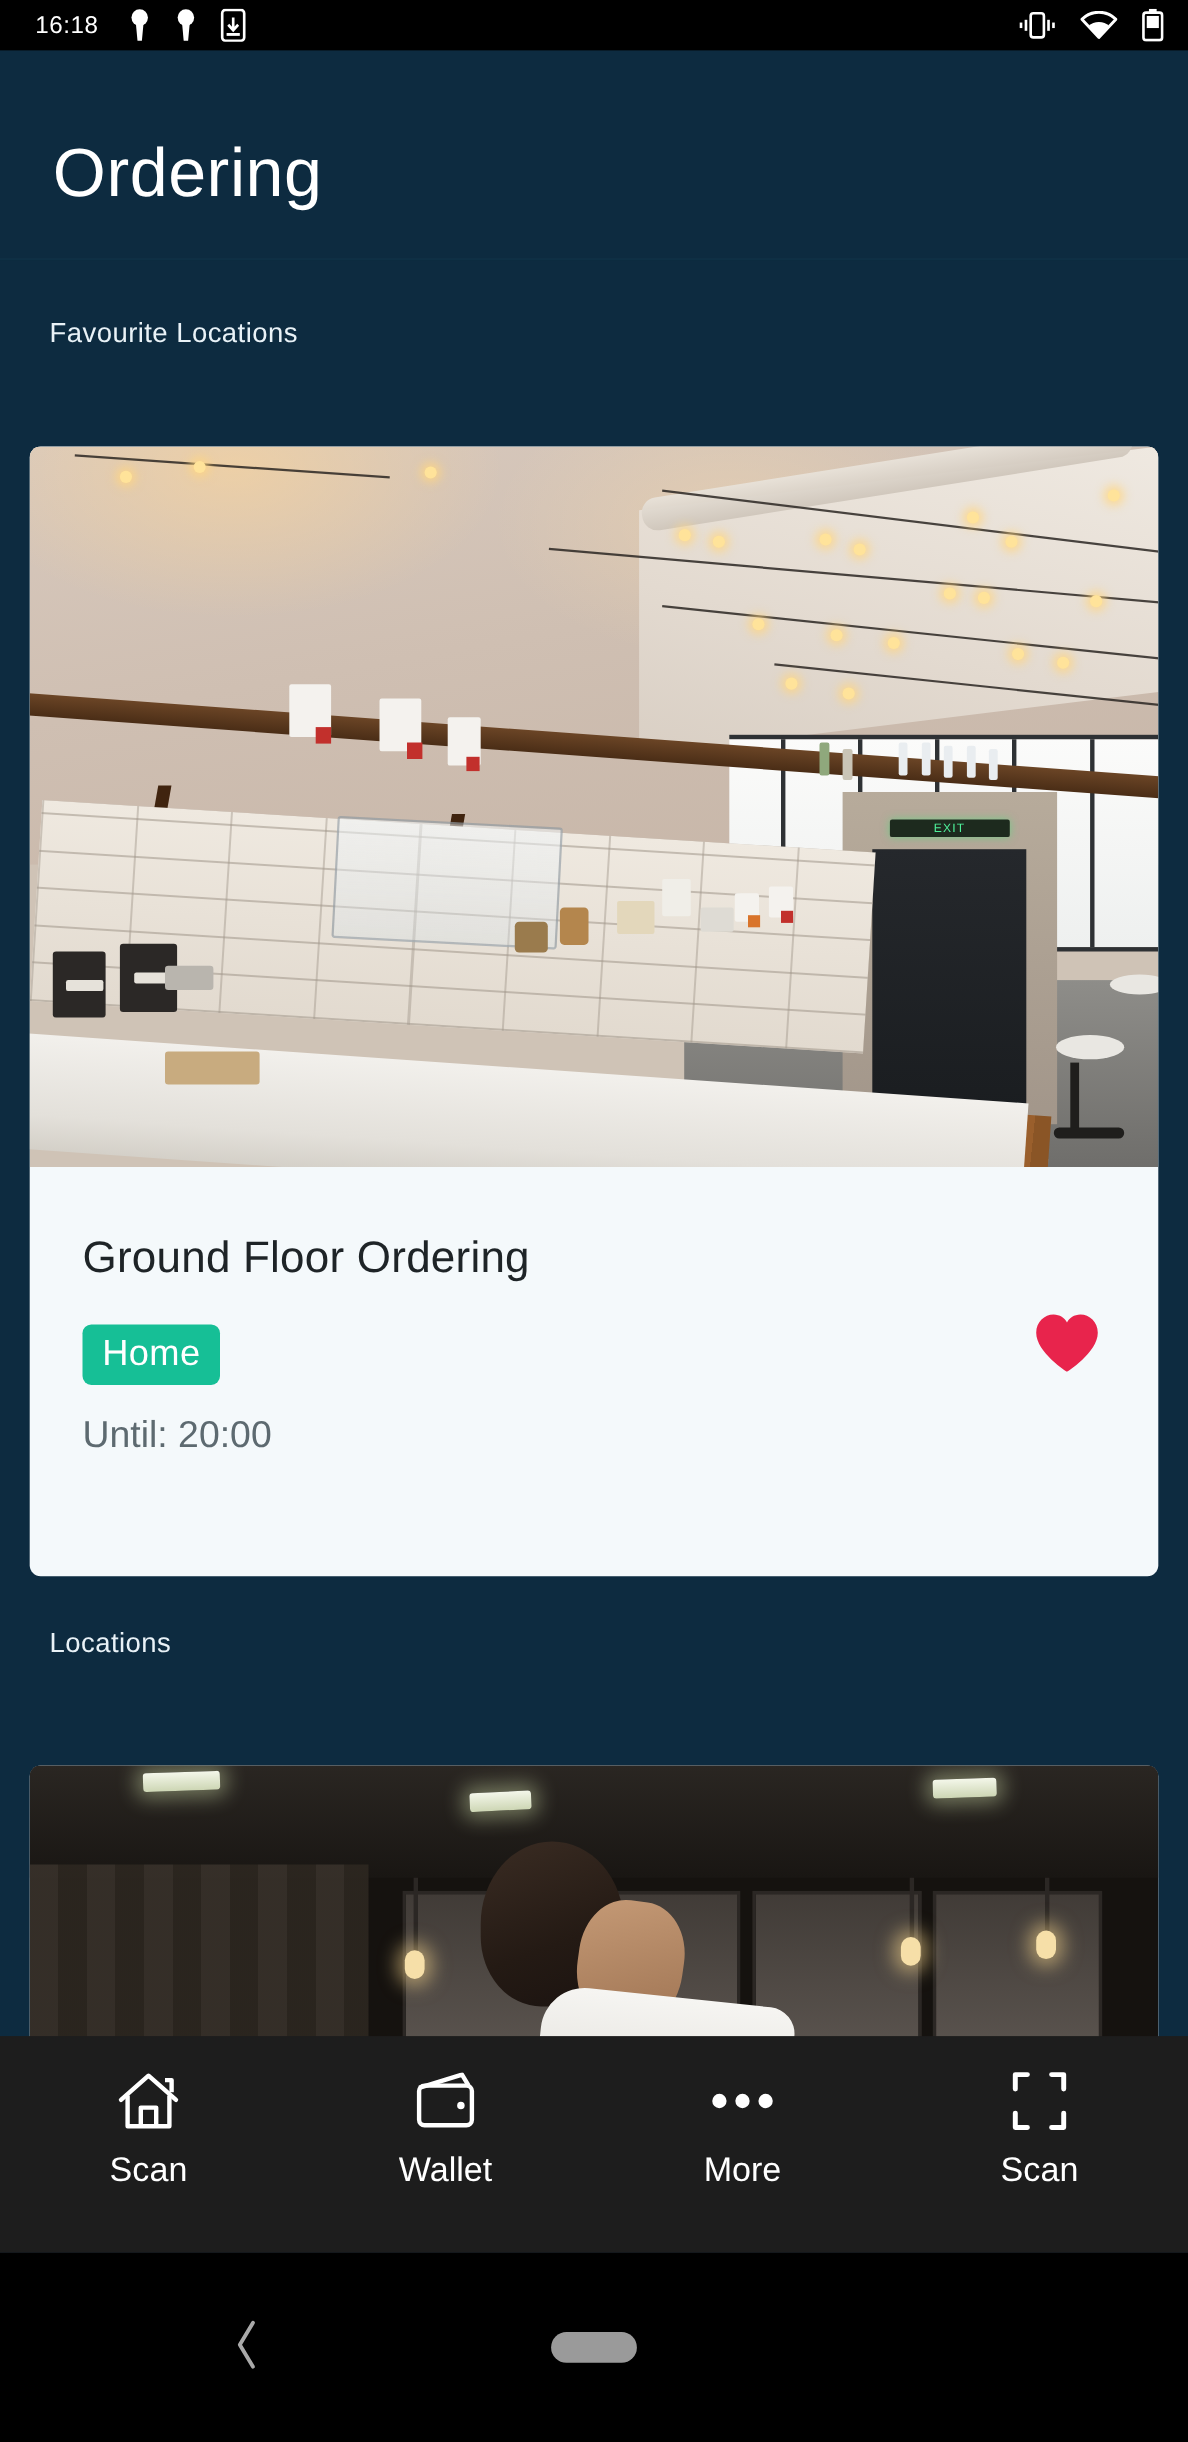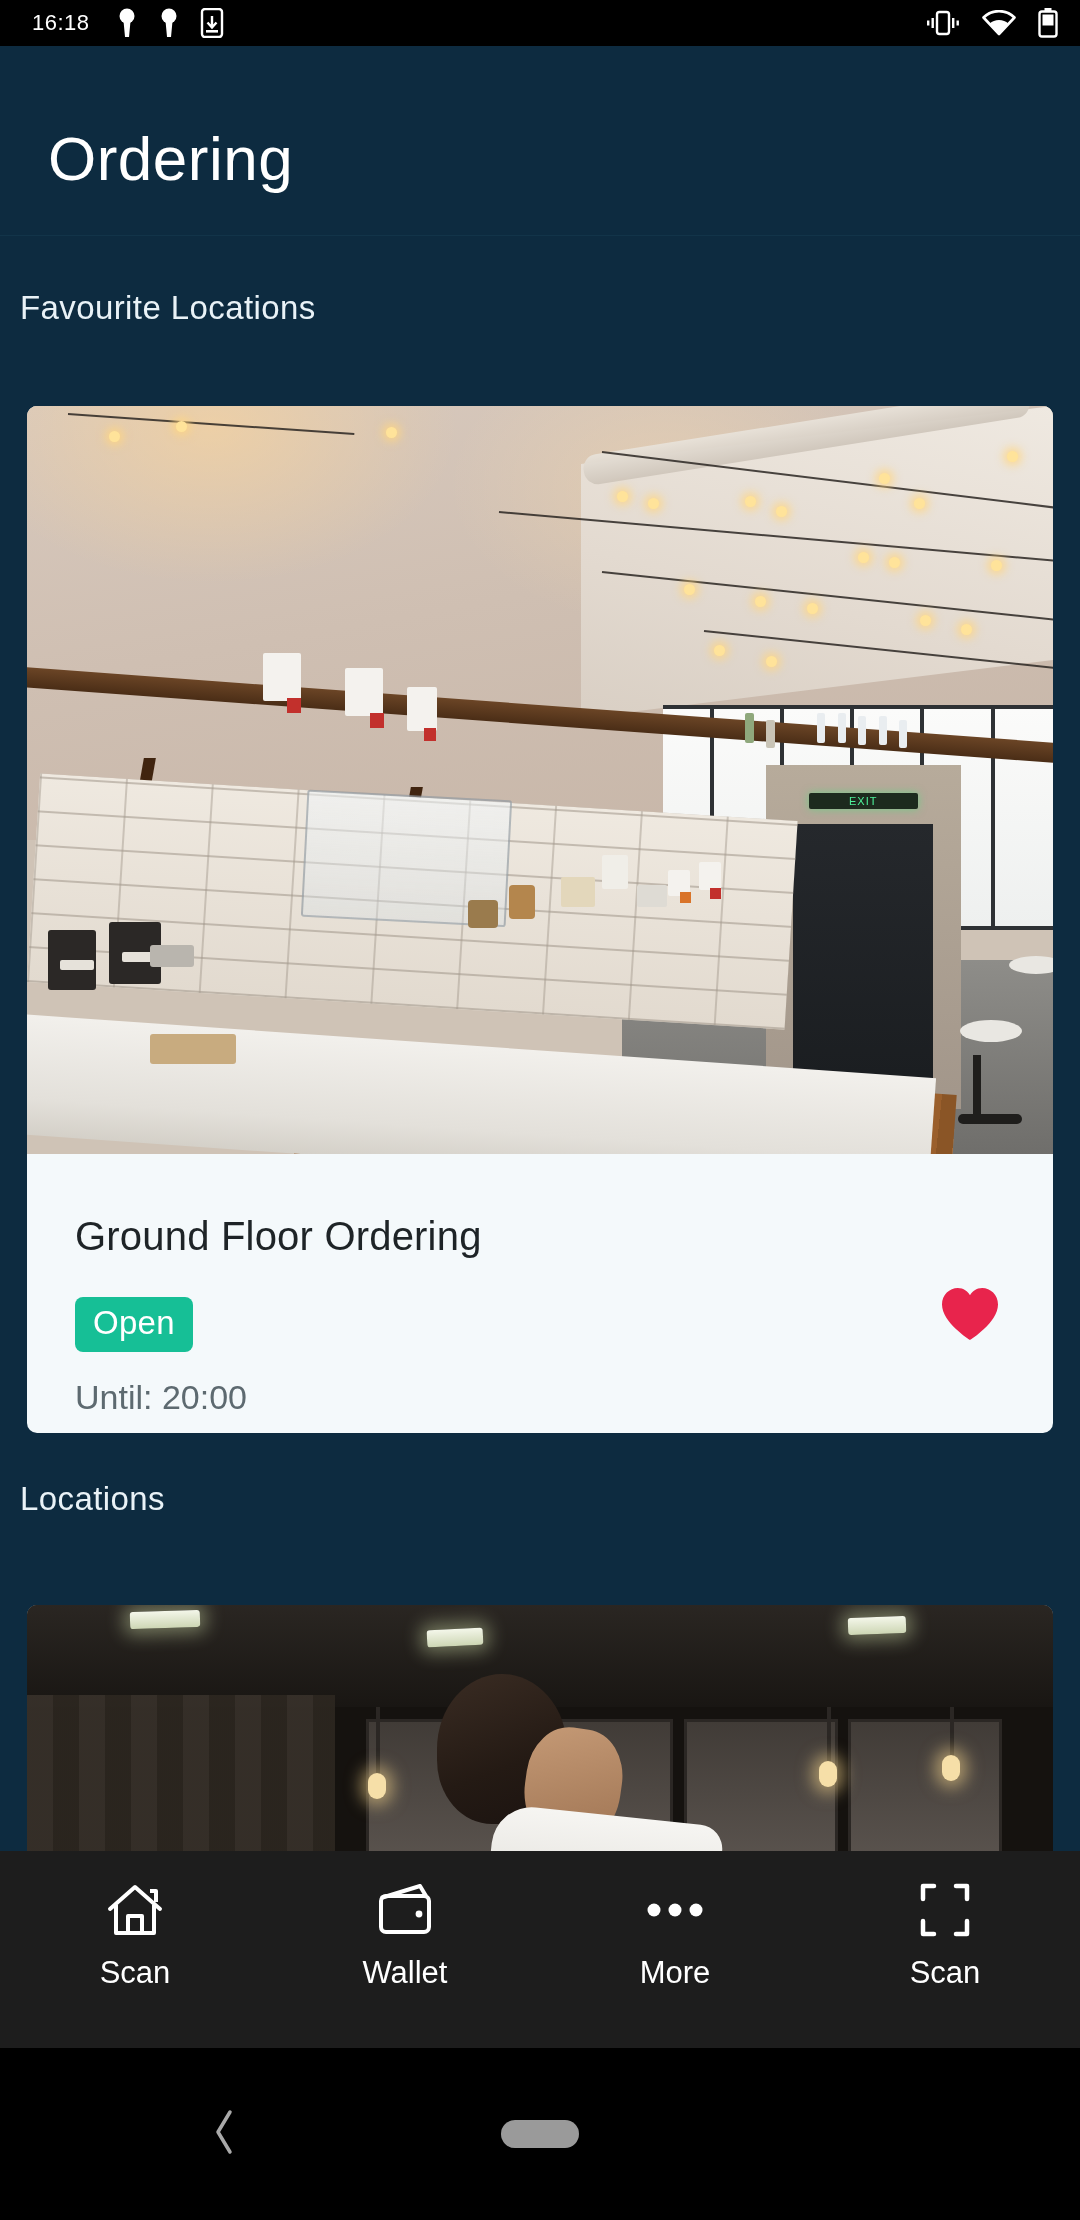--- a/index.html
+++ b/index.html
@@ -30,31 +30,31 @@
   .appbar-title {
     position:absolute; left:48px; top:112px;
     transform:translateY(-50%);
     font-size:62px; color:#ffffff; font-weight:300; letter-spacing:.5px;
   }
 
   
   .content { position:absolute; top:237px; left:0; width:1080px; height:1614px; background:#0d2b40; }
 
   .section-title {
-    color:#e9f2f7; font-size:33px; font-weight:300;
-    letter-spacing:.4px; padding:52px 0 0 20px;
+    color:#e9f2f7; font-size:25px; font-weight:300;
+    letter-spacing:.4px; padding:52px 0 0 45px;
   }
 
   
   .card {
     position:absolute; left:27px; width:1026px;
     background:#f4f9fb; border-radius:10px; overflow:hidden;
   }
   .card-1 { top:169px; height:1027px; }
-  .card-photo { position:relative; width:100%; height:748px; overflow:hidden; }
+  .card-photo { position:relative; width:100%; height:655px; overflow:hidden; }
   .card-body { padding:60px 48px 0 48px; position:relative; height:395px; }
   .card-title { font-size:40px; color:#1e2427; font-weight:400; letter-spacing:.2px; }
   .badge {
     display:inline-block; margin-top:38px;
     background:#16bf96; color:#ffffff;
     font-size:33px; padding:7px 18px 10px 18px; border-radius:8px; letter-spacing:.3px;
   }
   .card-sub { margin-top:26px; font-size:34px; color:#5d6a70; font-weight:300; }
   .heart-btn {
     position:absolute; right:52px; top:132px;
@@ -370,21 +370,21 @@
           <div class="white-box" style="left:62.5%;top:62%;width:22px;height:26px;background:#f4f2ee;"></div>
           <div class="orange-sq" style="left:63.6%;top:65%;width:11px;height:11px;"></div>
           <div class="white-box" style="left:65.5%;top:61%;width:22px;height:28px;background:#f4f2ee;"></div>
           <div class="red-sq" style="left:66.6%;top:64.5%;width:11px;height:11px;"></div>
           <div class="white-box" style="left:12%;top:84%;width:86px;height:30px;background:#c8ab7f;border-radius:3px;"></div>
         </div>
       </div>
 
       <div class="card-body">
         <div class="card-title">Ground Floor Ordering</div>
-        <div class="badge">Open</div>
+        <div class="badge">Home</div>
         <div class="card-sub">Until: 20:00</div>
         <div class="heart-btn">
           <svg width="62" height="56" viewBox="0 0 62 56">
             <path d="M31 54 C31 54 3 36.5 3 18.5 C3 8.8 10.6 2 18.8 2 C24.6 2 28.8 5.3 31 9.2 C33.2 5.3 37.4 2 43.2 2 C51.4 2 59 8.8 59 18.5 C59 36.5 31 54 31 54 Z" fill="#e8244c"></path>
           </svg>
         </div>
       </div>
     </div>
 
     <div class="section-title" style="position:absolute;top:1243px;left:0;padding-top:0;">Locations</div>

